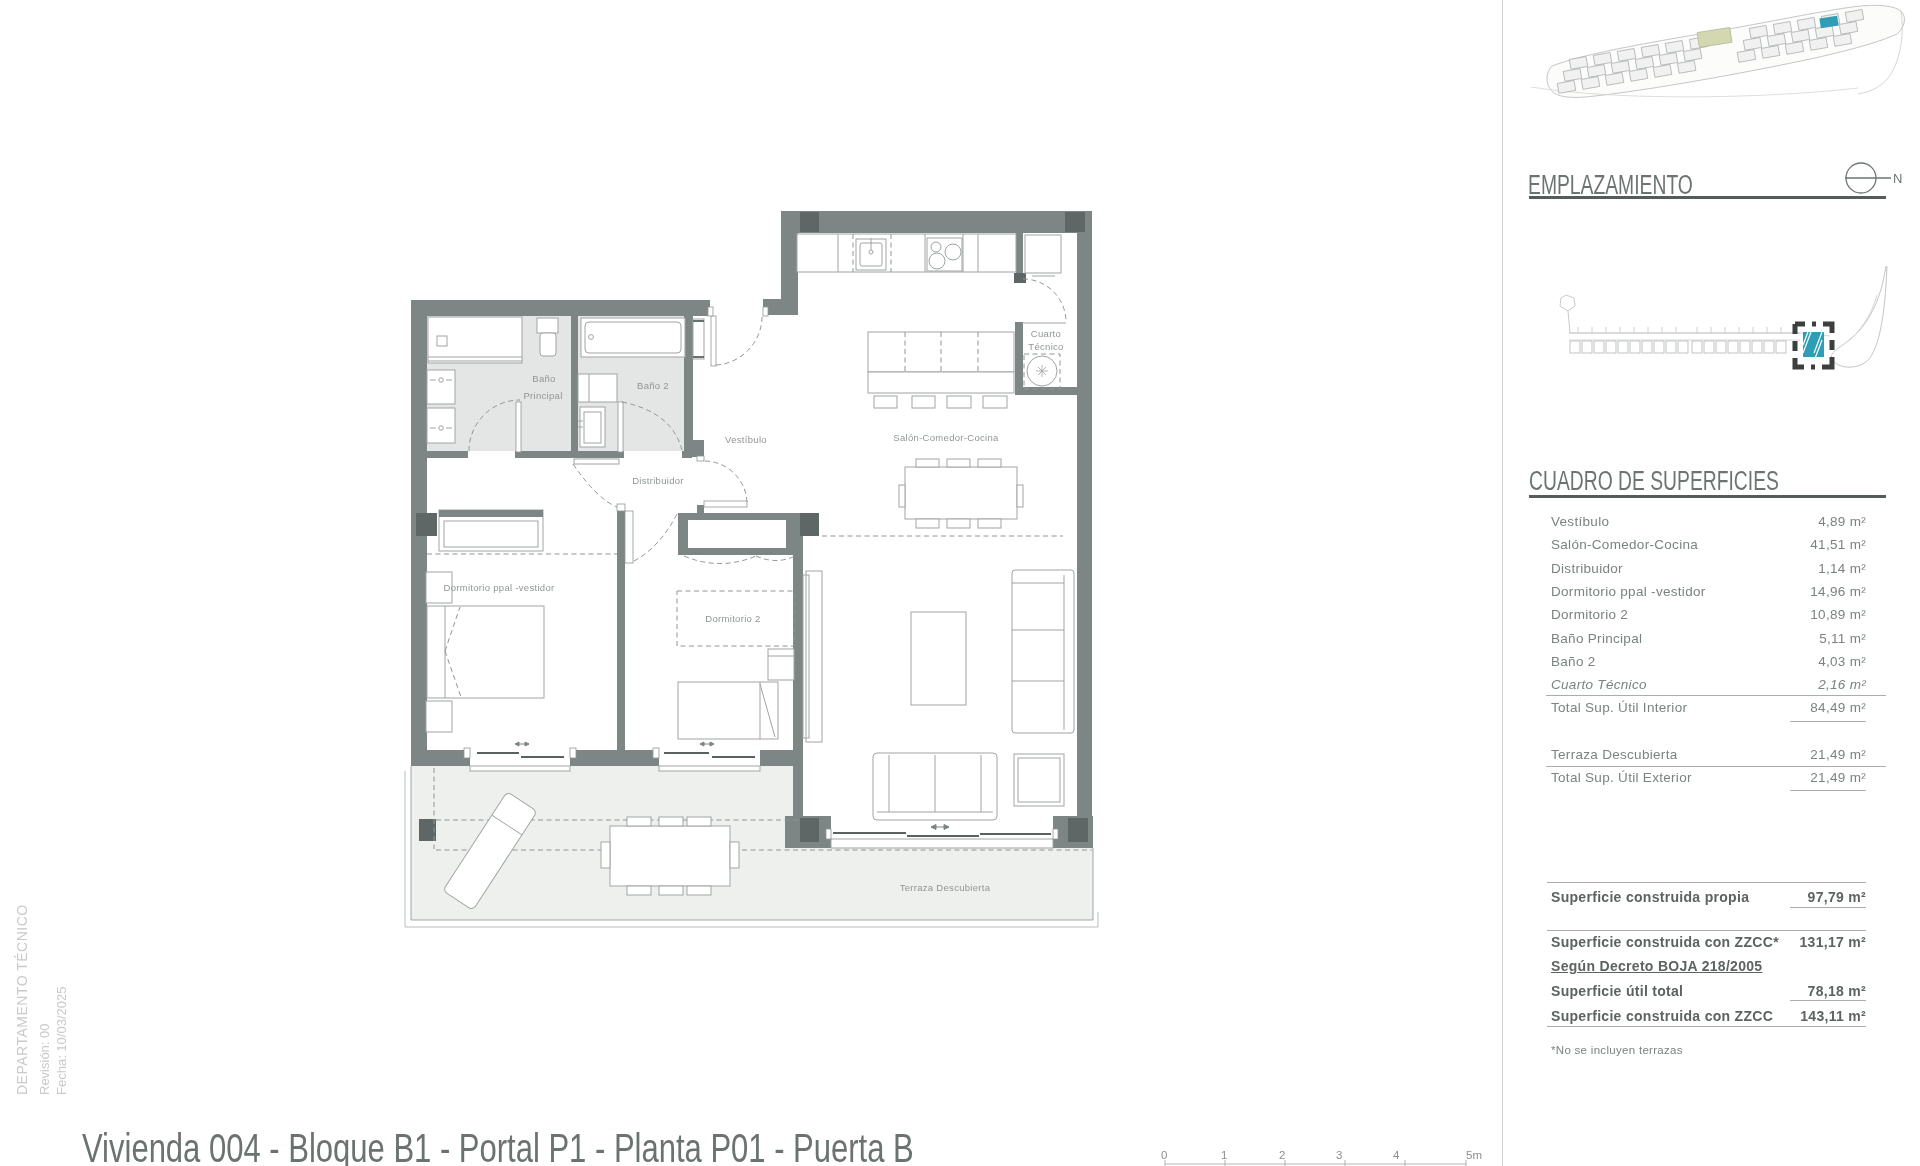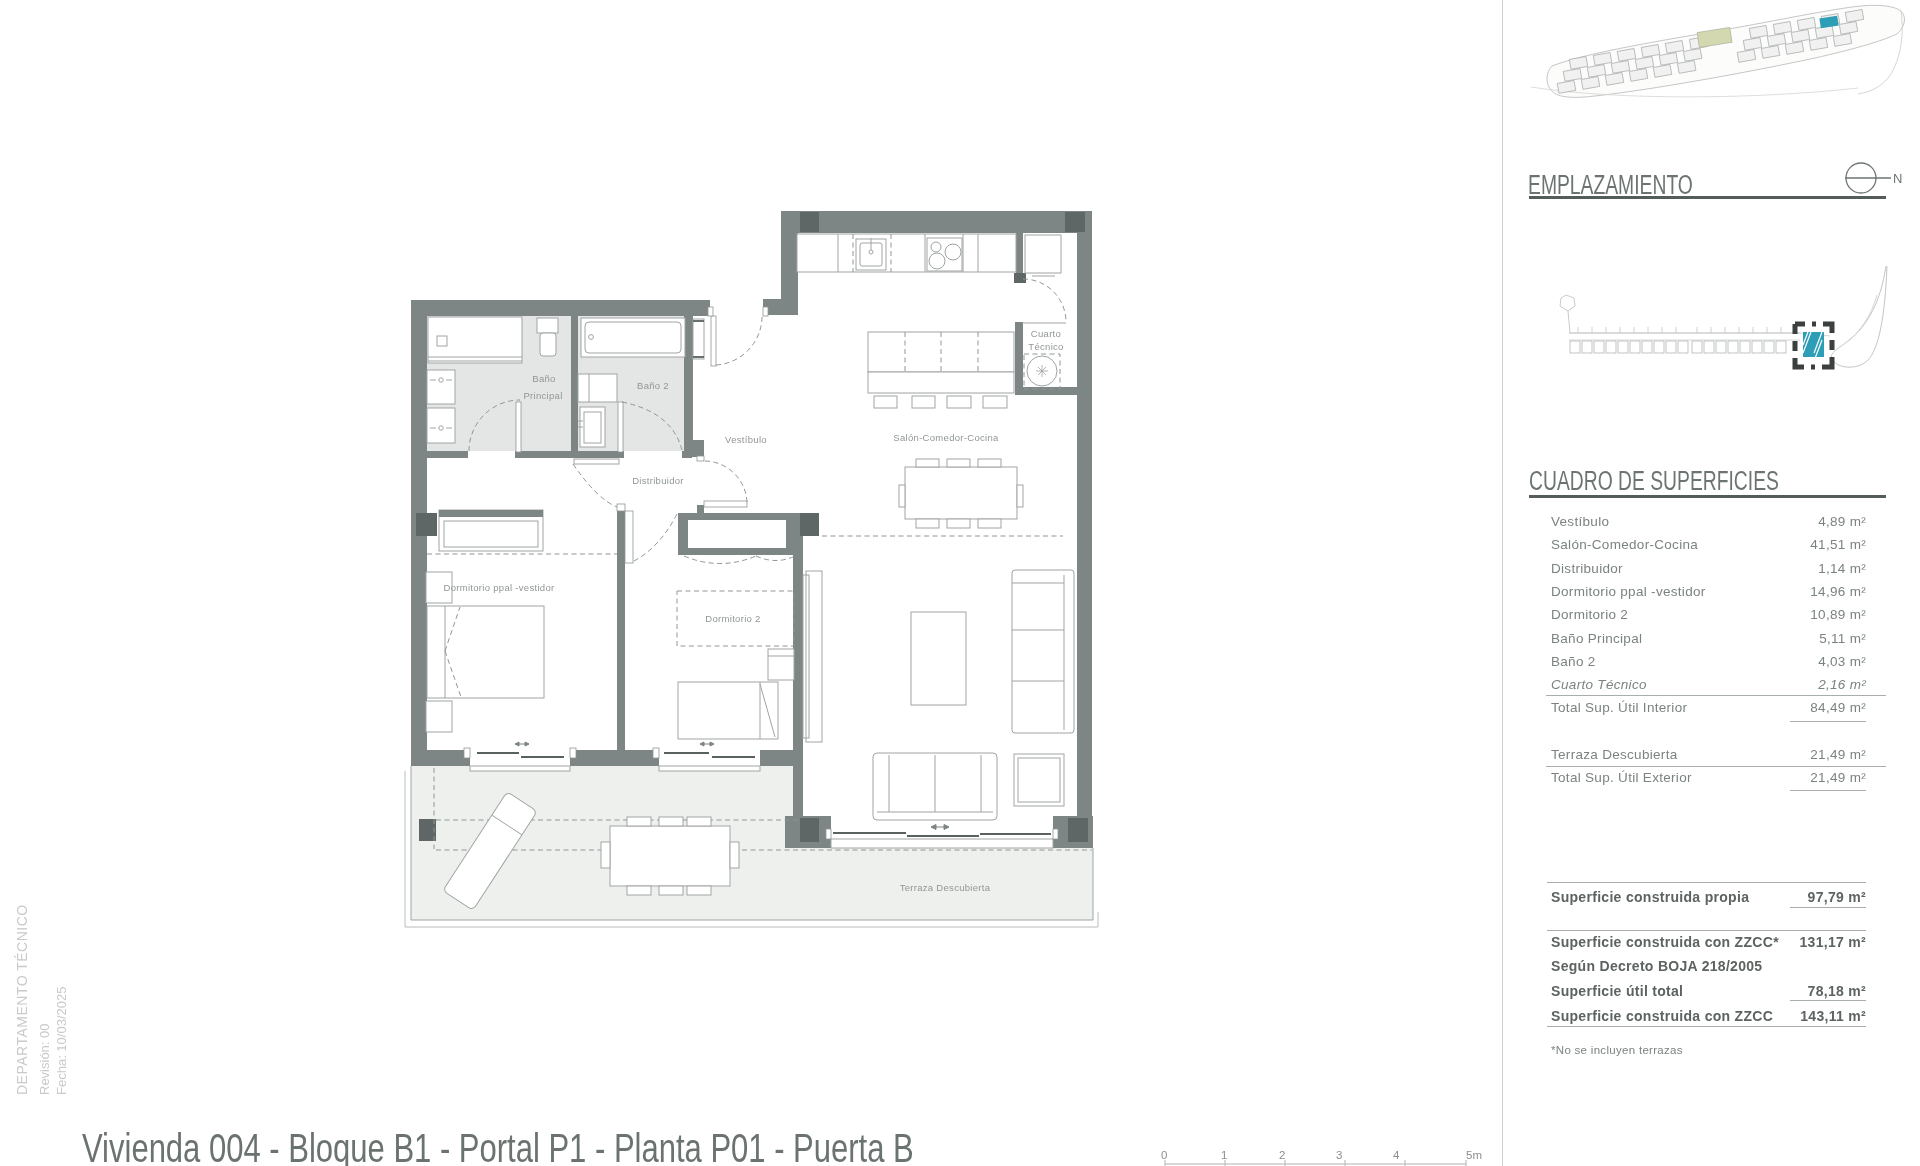--- a/index.html
+++ b/index.html
@@ -527,21 +527,21 @@
 <div class="row" style="top:747px;">Terraza Descubierta<span class="v">21,49 m²</span></div>
 <div class="ln" style="left:1546px;top:766px;width:340px;"></div>
 <div class="row" style="top:770px;">Total Sup. Útil Exterior<span class="v">21,49 m²</span></div>
 <div class="ln" style="left:1790px;top:790px;width:76px;"></div>
 
 <div class="ln" style="left:1547px;top:882px;width:319px;"></div>
 <div class="row b" style="top:889px;">Superficie construida propia<span class="v">97,79 m²</span></div>
 <div class="ln" style="left:1790px;top:907px;width:76px;"></div>
 <div class="row b" style="top:891px;margin-top:43px;">Superficie construida con ZZCC*<span class="v">131,17 m²</span></div>
 <div class="ln" style="left:1547px;top:930px;width:319px;"></div>
-<div class="row b" style="top:958px;">Según Decreto BOJA 218/2005</div>
+<div class="row b" style="top:958px;text-decoration:underline;">Según Decreto BOJA 218/2005</div>
 <div class="row b" style="top:983px;">Superficie útil total<span class="v">78,18 m²</span></div>
 <div class="ln" style="left:1790px;top:1000px;width:76px;"></div>
 <div class="row b" style="top:1008px;">Superficie construida con ZZCC<span class="v">143,11 m²</span></div>
 <div class="ln" style="left:1547px;top:1026px;width:319px;"></div>
 <div class="row" style="top:1044px;font-size:11.5px;">*No se incluyen terrazas</div>
 
 <div class="abs" style="left:82px;top:1126px;font-size:40px;color:#6b7371;letter-spacing:0;transform-origin:0 0;transform:scaleX(0.775);white-space:nowrap;">Vivienda 004 - Bloque B1 - Portal P1 - Planta P01 - Puerta B</div>
 
 <div class="abs" style="left:14px;top:1095px;transform-origin:0 0;transform:rotate(-90deg);font-size:14px;color:#c7cbc9;letter-spacing:.5px;white-space:nowrap;">DEPARTAMENTO TÉCNICO</div>
 <div class="abs" style="left:37px;top:1095px;transform-origin:0 0;transform:rotate(-90deg);font-size:13px;color:#c7cbc9;white-space:nowrap;">Revisión: 00</div>

